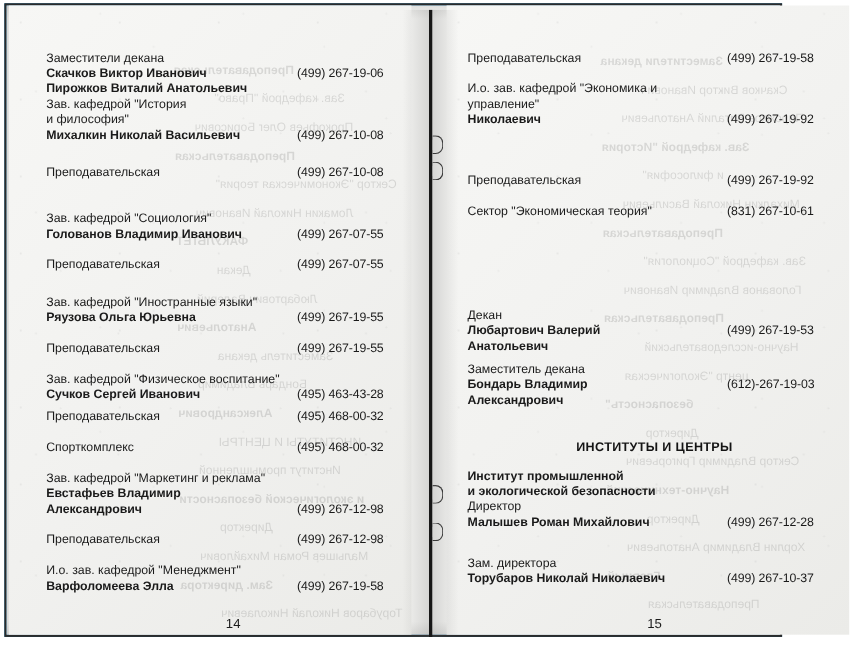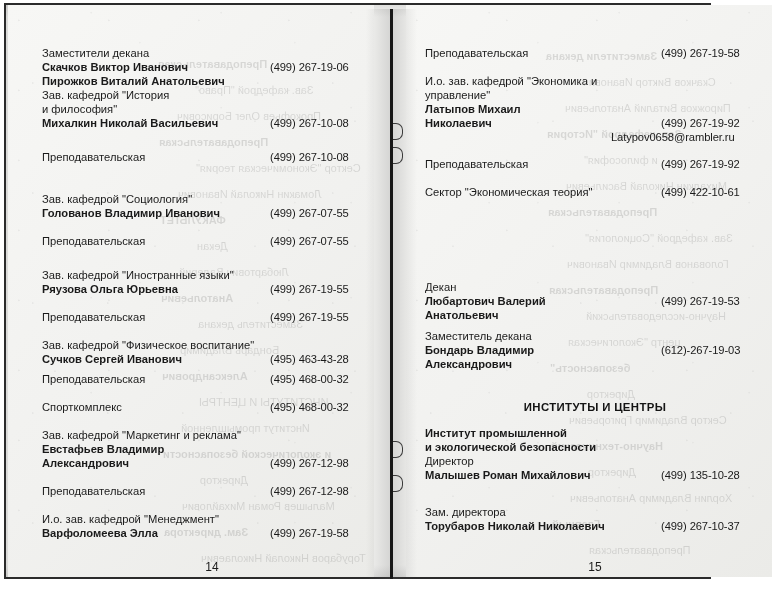--- a/index.html
+++ b/index.html
@@ -286,47 +286,43 @@
           </div>
           <div class="folio" style="top: 555px;">14</div>
         </div>
       <div class="col col-right" id="col-right">
           <div class="entry" style="top: 41px;">
             <div class="line">Преподавательская<span class="ph">(499) 267-19-58</span></div>
           </div>
           <div class="entry" style="top: 69px;">
             <div class="line">И.о. зав. кафедрой "Экономика и</div>
             <div class="line">управление"</div>
-            <div class="line b">Латыпов Михаил</div>
             <div class="line b">Николаевич<span class="ph">(499) 267-19-92</span></div>
-            <div class="line">
-              <span class="ph mail">Latypov0658@rambler.ru</span>
-            </div>
           </div>
           <div class="entry" style="top: 152px;">
             <div class="line">Преподавательская<span class="ph">(499) 267-19-92</span></div>
           </div>
           <div class="entry" style="top: 180px;">
-            <div class="line">Сектор "Экономическая теория"<span class="ph">(499) 422-10-61</span></div>
+            <div class="line">Сектор "Экономическая теория"<span class="ph">(831) 267-10-61</span></div>
           </div>
           <div class="entry" style="top: 275px;">
             <div class="line">Декан</div>
             <div class="line b">Любартович Валерий<span class="ph">(499) 267-19-53</span></div>
             <div class="line b">Анатольевич</div>
           </div>
           <div class="entry" style="top: 324px;">
             <div class="line">Заместитель декана</div>
             <div class="line b">Бондарь Владимир<span class="ph">(612)-267-19-03</span></div>
             <div class="line b">Александрович</div>
           </div>
           <div class="entry" style="top: 421px;">
             <div class="line b">Институт промышленной</div>
             <div class="line b">и экологической безопасности</div>
             <div class="line">Директор</div>
-            <div class="line b">Малышев Роман Михайлович<span class="ph">(499) 135-10-28</span></div>
+            <div class="line b">Малышев Роман Михайлович<span class="ph">(499) 267-12-28</span></div>
           </div>
           <div class="entry" style="top: 500px;">
             <div class="line">Зам. директора</div>
             <div class="line b">Торубаров Николай Николаевич<span class="ph">(499) 267-10-37</span></div>
           </div>
           <div class="heading" style="top: 396px;">ИНСТИТУТЫ И ЦЕНТРЫ</div>
           <div class="folio" style="top: 555px;">15</div>
         </div>
 
     </div>

